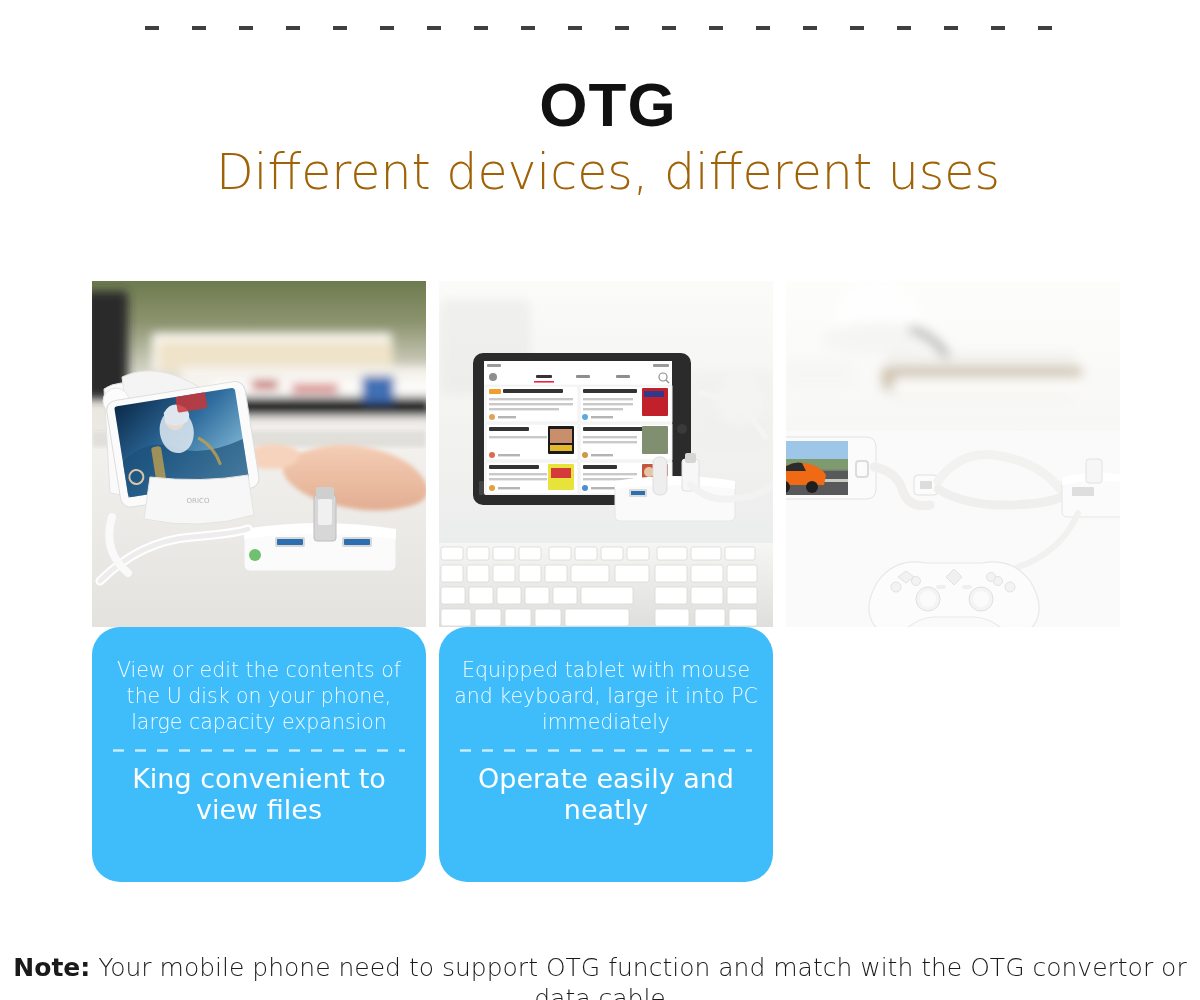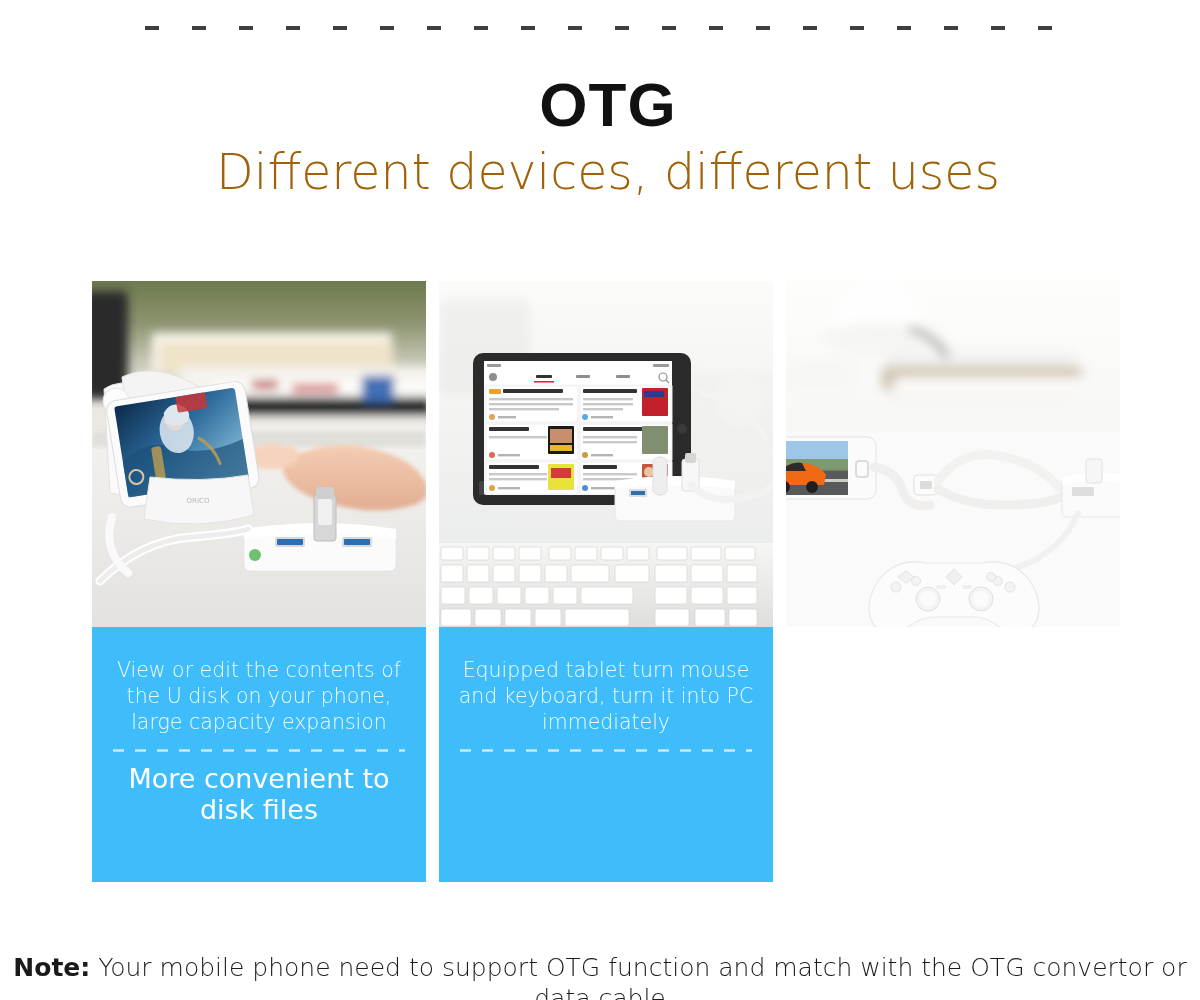--- a/index.html
+++ b/index.html
@@ -42,20 +42,21 @@
     display:flex; flex-direction:column;
     background:#fff; overflow:hidden;
   }
 
   .photo { position:relative; width:334px; height:346px; overflow:hidden; background:#5eead4; }
 
   .panel {
     position:relative; flex:1 1 auto;
     background:#3fbdfb; color:#ffffff;
     display:flex; flex-direction:column;
+    border-radius:28px;
   }
   .panel-desc {
     width:100%; padding:0 12px;
     font-size:20.5px; font-weight:300; line-height:26px;
     text-align:center; color:#f1fbff;
     font-family:"DejaVu Sans", sans-serif;
     margin-top:30px;
   }
   .panel-divider {
     width:292px; height:3px; margin:0 auto;
@@ -202,21 +203,21 @@
         </div>
       </div>
 
       <div class="panel">
         <div class="panel-desc">View or edit the contents of the U disk on your phone, large capacity expansion</div>
         <div class="panel-divider">
           <svg viewBox="0 0 292 3" preserveAspectRatio="none" aria-hidden="true">
             <line x1="0" y1="1.5" x2="292" y2="1.5" stroke="#d8f0ff" stroke-width="2.4" stroke-dasharray="11 11" opacity="0.9"></line>
           </svg>
         </div>
-        <div class="panel-headline">More convenient to disk files</div>
+        <div class="panel-headline">King convenient to view files</div>
       </div>
     </div>
 
     <div class="card card-2">
       <div class="photo">
         <div class="ph">
           <svg viewBox="0 0 334 346" preserveAspectRatio="xMidYMid slice" aria-hidden="true">
             <defs>
               <linearGradient id="c2bg" x1="0" y1="0" x2="0" y2="1">
                 <stop offset="0" stop-color="#fbfbfa"></stop>
@@ -369,26 +370,27 @@
                 <rect x="216" y="328" width="34" height="17" rx="2"></rect>
                 <rect x="256" y="328" width="30" height="17" rx="2"></rect>
                   <rect x="290" y="328" width="28" height="17" rx="2"></rect>
               </g>
             </g>
           </svg>
         </div>
       </div>
 
       <div class="panel">
-        <div class="panel-desc">Equipped tablet turn mouse and keyboard, turn it into PC immediately</div>
+        <div class="panel-desc">Equipped tablet with mouse and keyboard, large it into PC immediately</div>
         <div class="panel-divider">
           <svg viewBox="0 0 292 3" preserveAspectRatio="none" aria-hidden="true">
             <line x1="0" y1="1.5" x2="292" y2="1.5" stroke="#d8f0ff" stroke-width="2.4" stroke-dasharray="11 11" opacity="0.9"></line>
           </svg>
         </div>
+        <div class="panel-headline">Operate easily and neatly</div>
       </div>
     </div>
 
     <div class="card card-3">
       <div class="photo">
         <div class="ph">
           <svg viewBox="0 0 334 346" preserveAspectRatio="xMidYMid slice" aria-hidden="true">
             <defs>
               <linearGradient id="c3bg" x1="0" y1="0" x2="0" y2="1">
                 <stop offset="0" stop-color="#fdfdfc"></stop>

